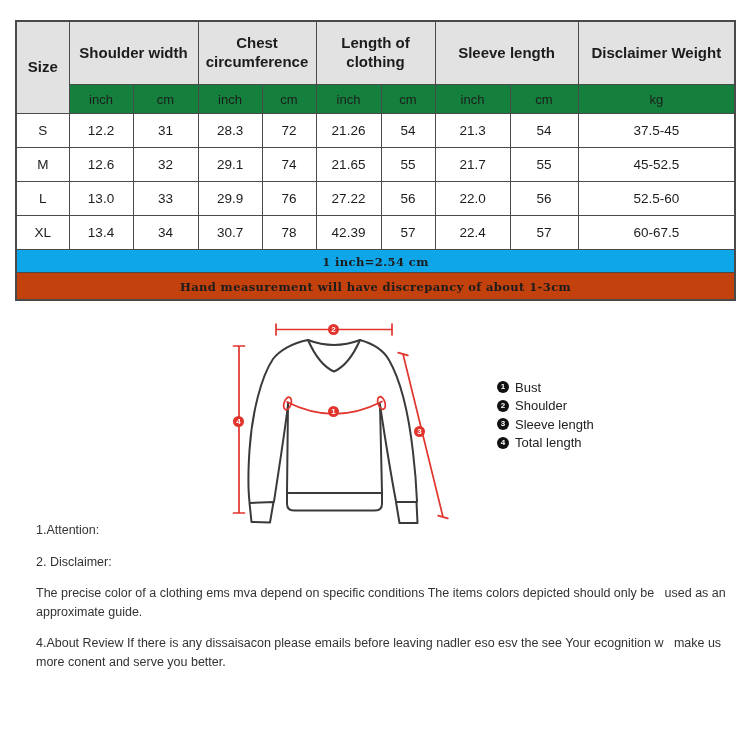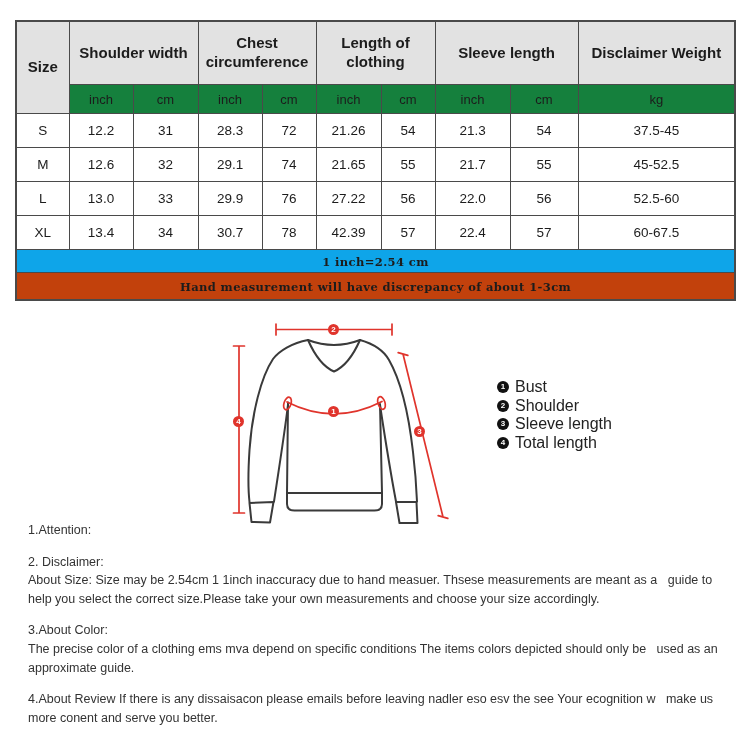--- a/index.html
+++ b/index.html
@@ -24,26 +24,26 @@
 
   
   .diagram-svg{position:absolute;left:220px;top:305px;}
   .callout{position:absolute;width:11px;height:11px;border-radius:50%;
         background:#e0342c;color:#fff;font-size:8px;font-weight:bold;
         display:flex;align-items:center;justify-content:center;line-height:1;}
   .legend{position:absolute;left:497px;top:381px;display:flex;flex-direction:column;gap:6.5px;}
   .legend-item{display:flex;align-items:center;gap:6px;height:12px;}
   .legend-badge{width:12px;height:12px;border-radius:50%;background:#111;color:#fff;
         font-size:8px;font-weight:bold;display:flex;align-items:center;justify-content:center;line-height:1;}
-  .legend-label{font-size:16px;color:#222;}
+  .legend-label{font-size:13px;color:#222;}
 
   
   .notes{position:absolute;left:28px;top:521px;width:706px;
         font-size:12.5px;line-height:18.6px;color:#333;}
-  .note{margin:0 0 13px 0;}
+  .note{margin:0 0 13px 8px;}
   .note-heading{white-space:pre-wrap;}
   .note-body{white-space:pre-wrap;}
 </style>
 </head>
 <body>
 
 <div class="page">
 
   <table class="size-chart">
     <colgroup>
@@ -188,24 +188,22 @@
       <span class="legend-label">Total length</span>
     </div>
   </div>
 
   <div class="notes">
     <div class="note">
       <div class="note-heading">1.Attention:</div>
     </div>
     <div class="note">
       <div class="note-heading">2. Disclaimer:</div>
-      <div class="note-body">About Size: Size may be 2.54cm 1 1inch inaccuracy due to hand measuer. Thsese measurements are meant as a   guide to help you select the correct size.Please take your own measurements and choose your size accordingly.</div>
-    </div>
-    <div class="note">
-      <div class="note-heading">3.About Color:</div>
+    </div>
+    <div class="note">
       <div class="note-body">The precise color of a clothing ems mva depend on specific conditions The items colors depicted should only be   used as an approximate guide.</div>
     </div>
     <div class="note">
       <div class="note-heading"></div>
       <div class="note-body">4.About Review If there is any dissaisacon please emails before leaving nadler eso esv the see Your ecognition w   make us more conent and serve you better.</div>
     </div>
   </div>
 
 </div>
 

